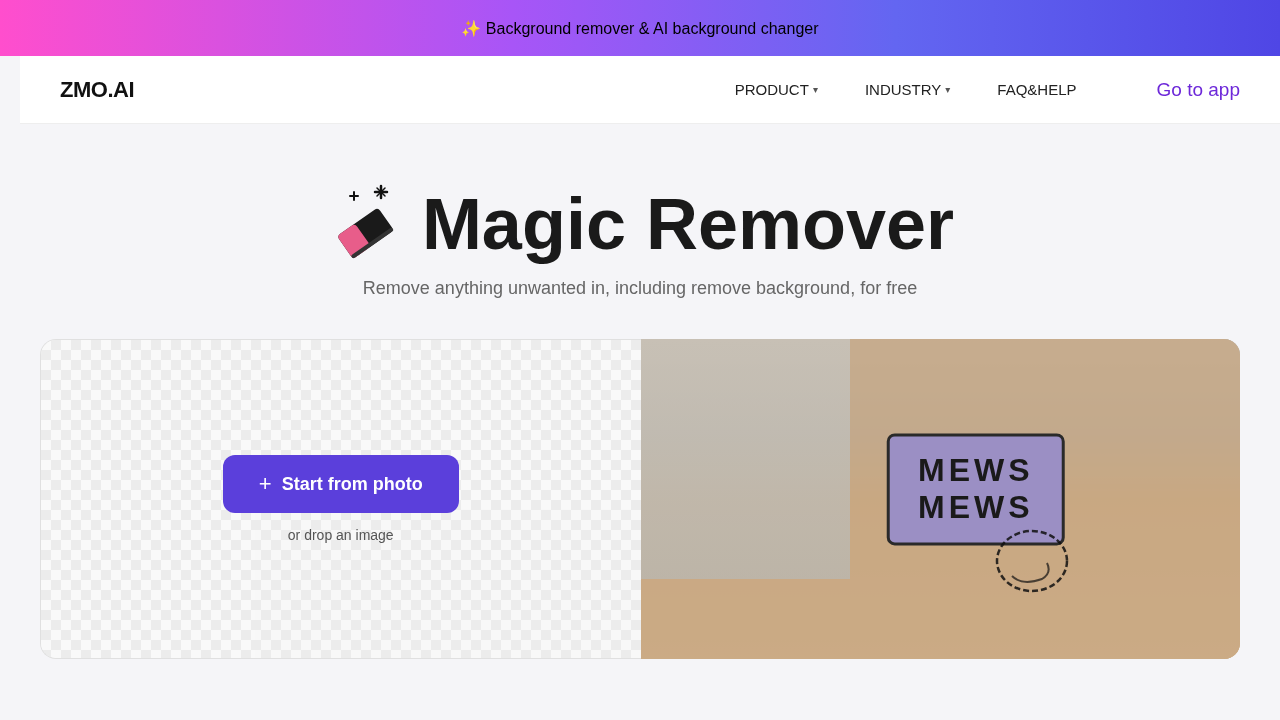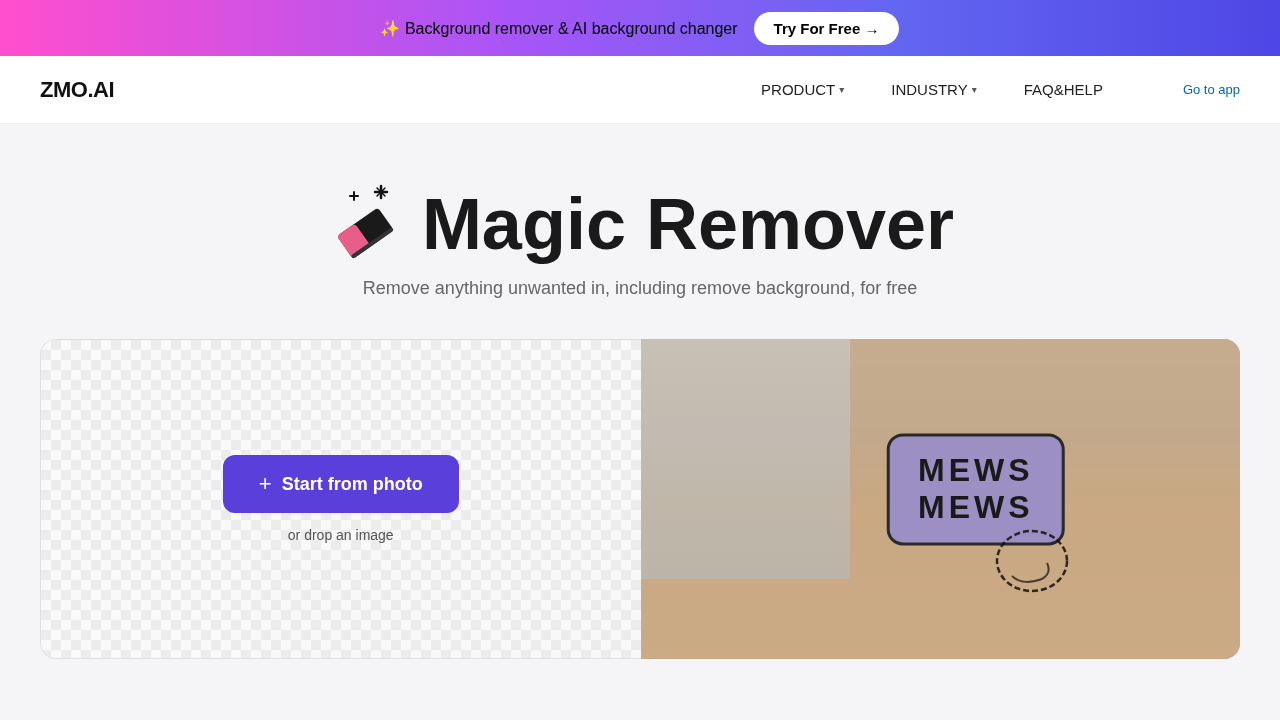--- a/index.html
+++ b/index.html
@@ -28,20 +28,21 @@
     }
 
     
     #navbar {
       background: white;
       height: 68px;
       display: flex;
       align-items: center;
       padding: 0 40px;
       border-bottom: 1px solid #eee;
+      margin-left: 20px;
     }
     #logo {
       font-size: 22px;
       font-weight: 900;
       letter-spacing: -0.5px;
       color: #111;
       margin-right: auto;
     }
     #nav-links {
       display: flex;
@@ -57,22 +58,22 @@
       font-weight: 500;
       display: flex;
       align-items: center;
       gap: 4px;
     }
     .chevron {
       font-size: 10px;
       color: #555;
     }
     #go-to-app {
-      font-size: 13px;
-      color: #0369a1;
+      font-size: 19px;
+      color: #6d28d9;
       font-weight: 500;
       cursor: pointer;
       background: none;
       border: none;
     }
 
     
     #main {
       background: #f5f5f8;
       padding: 60px 40px 0;
@@ -184,21 +185,21 @@
       position: relative;
       overflow: hidden;
     }
     #mews-sign {
       position: absolute;
       top: 40%;
       left: 50%;
       transform: translate(-30%, -30%);
       background: #9b8fc4;
       border: 3px solid #2a2a2a;
-      border-radius: 16px;
+      border-radius: 8px;
       padding: 16px 28px;
       text-align: center;
     }
     #mews-sign .sign-text {
       font-size: 32px;
       font-weight: 900;
       color: #1a1a1a;
       letter-spacing: 4px;
       font-family: 'Arial Black', sans-serif;
     }
@@ -224,23 +225,20 @@
       inset: 0;
       background: #c9a882;
       opacity: 0.85;
     }
   </style>
 </head>
 <body>
 
 <div id="banner">
   <span><span>✨ </span>Background remover &amp; AI background changer</span>
-  <button id="banner-btn">
-    <span>Try For Free →</span>
-  </button>
 </div>
 
 <nav id="navbar">
   <div id="logo">ZMO.AI</div>
   <ul id="nav-links">
     <li>
       <a href="#">
         <span>PRODUCT</span>
         <span class="chevron">▾</span>
       </a>

